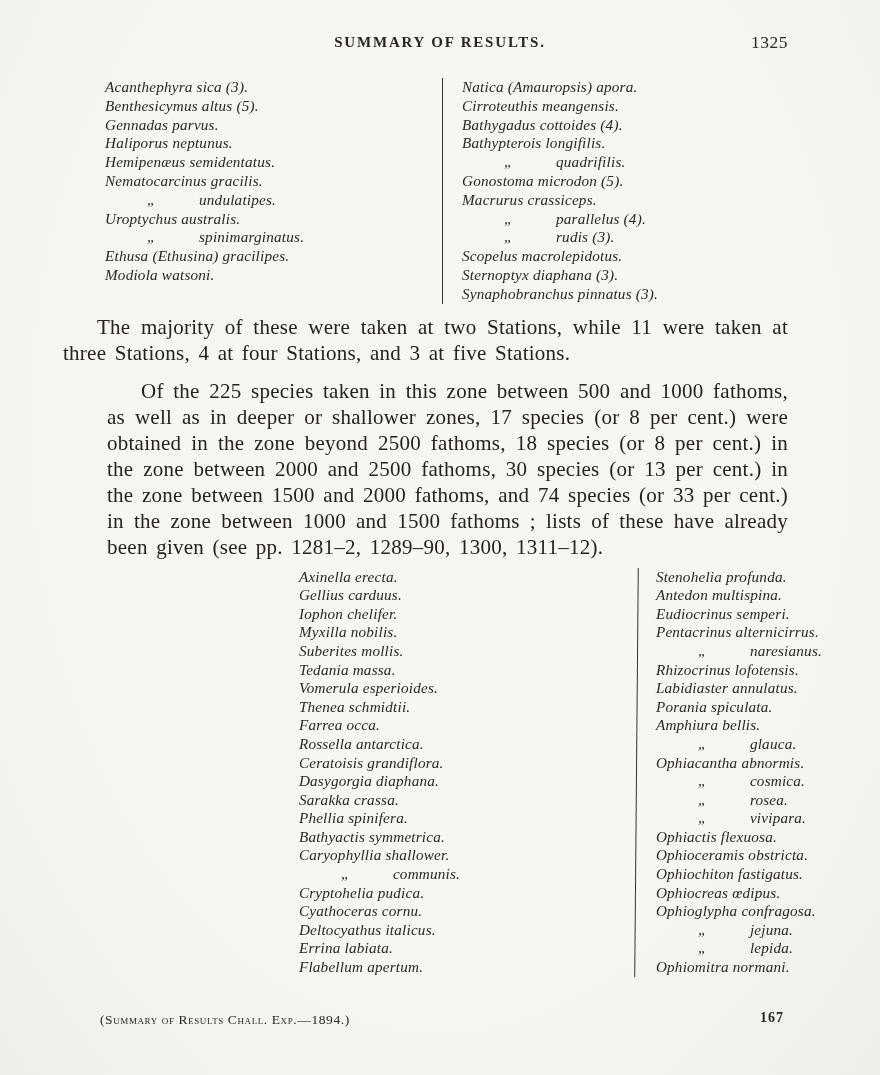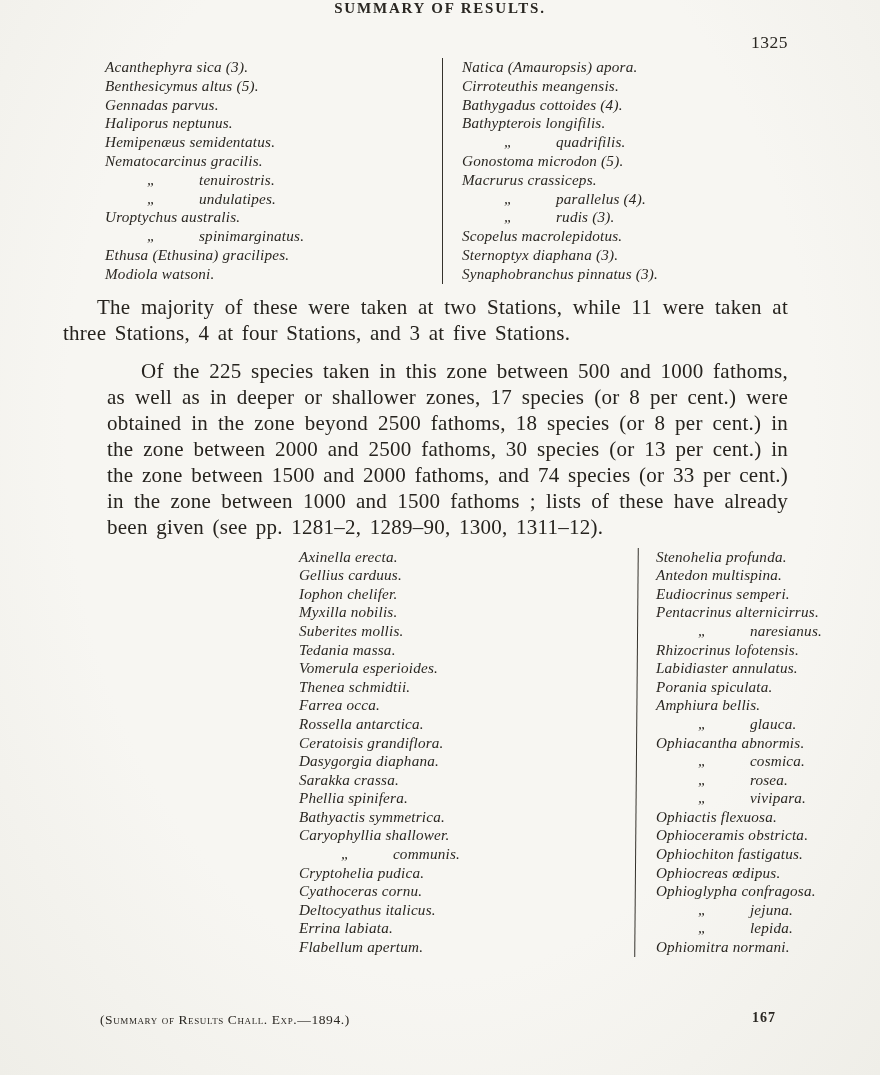--- a/index.html
+++ b/index.html
@@ -7,30 +7,30 @@
     position:relative;
     width:880px;height:1075px;
     margin:0 auto;
     background:#f5f4ef;
     background-image:radial-gradient(ellipse at 50% 40%, #f7f6f2 60%, #efeee8 100%);
     color:#26231e;
     font-family:"Liberation Serif", "DejaVu Serif", serif;
     overflow:hidden;
     box-shadow:0 0 6px rgba(0,0,0,.25);
   }
-  .pagehead{position:relative;height:20px;}
+  .pagehead{position:relative;padding-top:34px;height:20px;}
   .pagehead .title{
     position:absolute;left:0;right:0;text-align:center;
     font-size:15px;letter-spacing:1.8px;font-weight:bold;color:#2a2722;
   }
   .pagehead .folio{
     position:absolute;right:92px;top:32px;font-size:17.5px;color:#2a2722;letter-spacing:.5px;
   }
   .splist{display:flex;margin:0 58px 0 60px;align-items:stretch;}
-  .splist.upper{margin-top:38px;}
+  .splist.upper{margin-top:24px;}
   .splist.lower{margin-top:8px;justify-content:flex-end;}
   .spcol{
     font-style:italic;font-size:15.2px;line-height:18.8px;color:#2a2722;
     letter-spacing:.2px;white-space:nowrap;
   }
   .spcol.left{width:382px;box-sizing:border-box;padding-left:45px;}
   .spcol.right{padding-left:19px;}
   .colrule{width:1px;background:#35322c;}
   .lower .colrule{transform:skewX(-0.5deg);}
   .sp{height:18.8px;}
@@ -39,21 +39,21 @@
   .sp .dq{display:inline-block;min-width:52px;font-style:italic;}
   .bodytext{margin:0 92px 0 63px;}
   .bodytext p{
     margin:0;text-align:justify;
     font-size:21px;line-height:26px;letter-spacing:.25px;word-spacing:3px;
     text-indent:34px;color:#26231e;
   }
   .bodytext p.p1{margin-top:10px;}
   .bodytext p.p2{margin-top:12px;margin-left:44px;}
   .bodytext p.p3{margin-top:4px;}
-  .pagefoot{position:absolute;left:0;right:16px;top:1010px;height:26px;}
+  .pagefoot{position:absolute;left:0;right:8px;top:1010px;height:26px;}
   .pagefoot .imprint{
     position:absolute;left:100px;top:2px;
     font-variant:small-caps;font-size:13.5px;letter-spacing:.6px;color:#2a2722;
   }
   .pagefoot .sheet{
     position:absolute;right:88px;top:0;font-size:14px;font-weight:bold;color:#2a2722;letter-spacing:1px;
   }
 </style>
 </head>
 <body>
@@ -66,21 +66,20 @@
   </div>
 
   <div class="splist upper">
     <div class="spcol left">
         <div class="sp">Acanthephyra sica (3).</div>
         <div class="sp">Benthesicymus altus (5).</div>
         <div class="sp">Gennadas parvus.</div>
         <div class="sp">Haliporus neptunus.</div>
         <div class="sp">Hemipenæus semidentatus.</div>
         <div class="sp">Nematocarcinus gracilis.</div>
-        <div class="sp ditto"><span class="dq">„</span><span>tenuirostris.</span></div>
         <div class="sp ditto"><span class="dq">„</span><span>undulatipes.</span></div>
         <div class="sp">Uroptychus australis.</div>
         <div class="sp ditto"><span class="dq">„</span><span>spinimarginatus.</span></div>
         <div class="sp">Ethusa (Ethusina) gracilipes.</div>
         <div class="sp">Modiola watsoni.</div>
       </div>
     <div class="colrule"></div>
     <div class="spcol right">
         <div class="sp">Natica (Amauropsis) apora.</div>
         <div class="sp">Cirroteuthis meangensis.</div>

